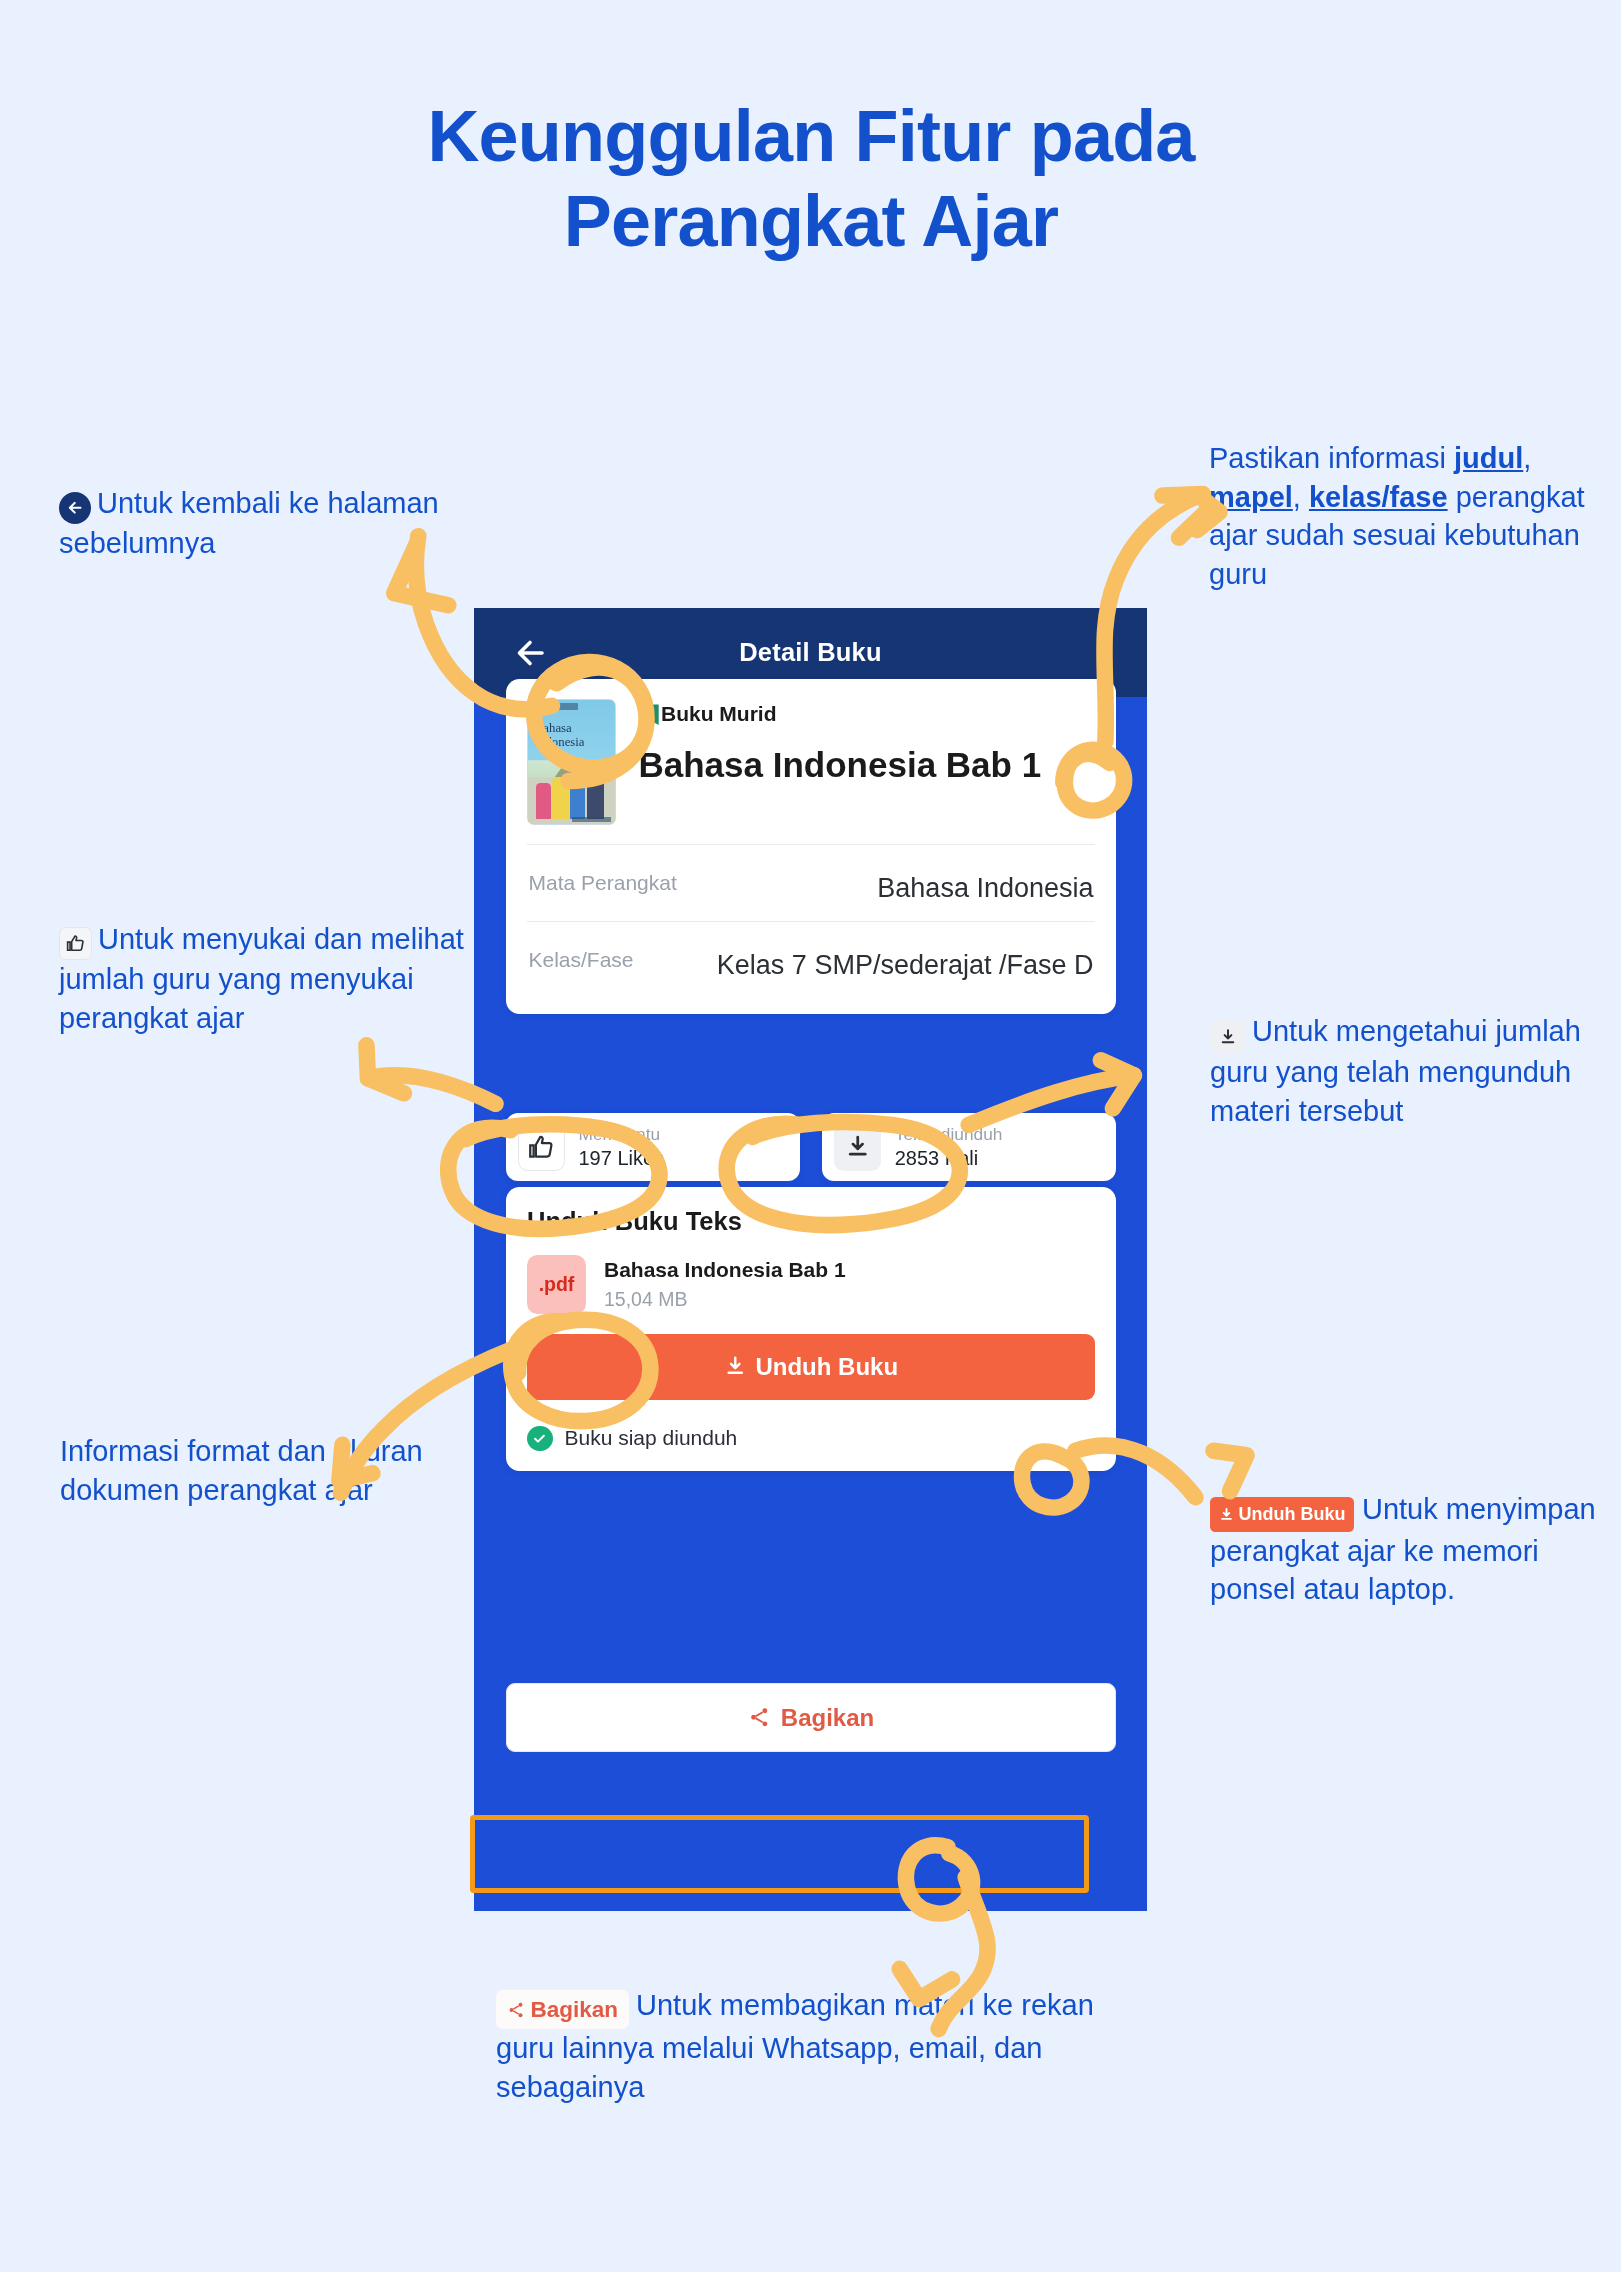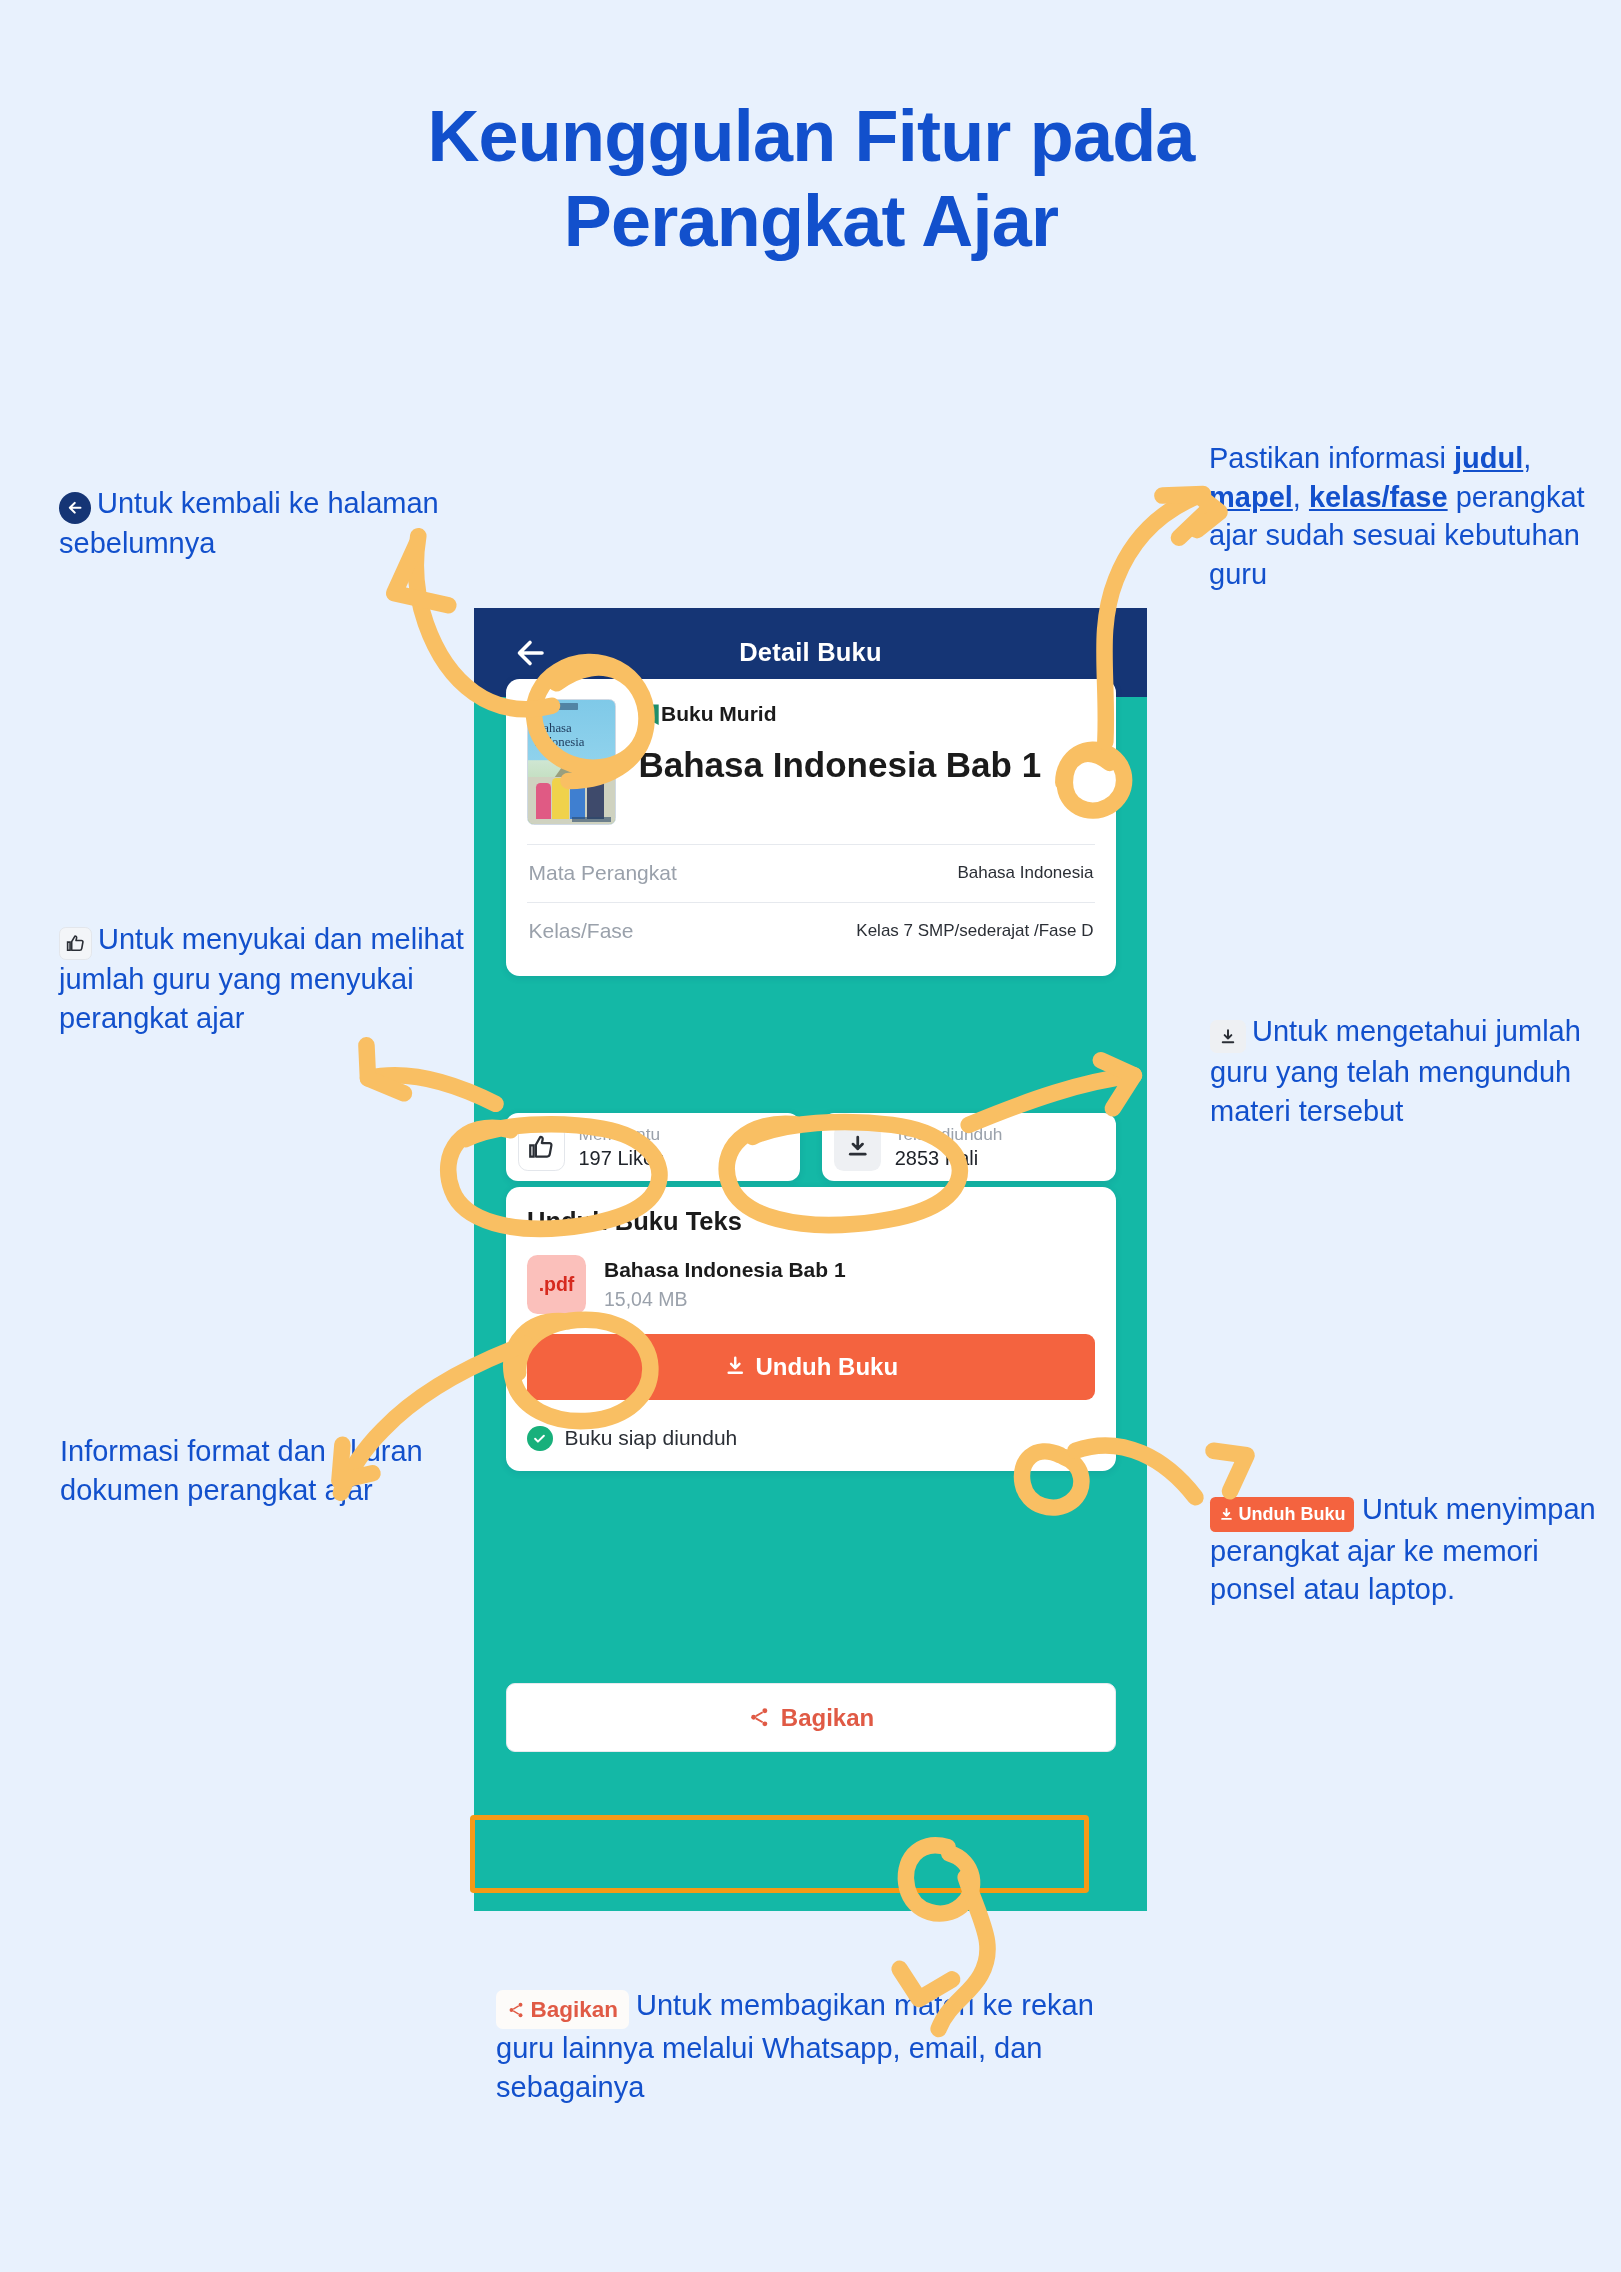--- a/index.html
+++ b/index.html
@@ -16,21 +16,21 @@
     position: absolute; left: 0; top: 94px; width: 1622px;
     text-align: center;
     font-size: 72px; font-weight: bold; line-height: 1.18;
     color: #1250cc; letter-spacing: -0.8px;
   }
 
   
   .phone {
     position: absolute; left: 474px; top: 608px;
     width: 673px; height: 1303px;
-    background: #14b8a6;
+    background: #1d4ed8;
     overflow: hidden;
   }
   .phone-header {
     position: relative; height: 89px; background: #153575;
     display: flex; align-items: center; justify-content: center;
   }
   .phone-header-title {
     color: #ffffff; font-size: 25.5px; font-weight: bold; letter-spacing: 0.2px;
   }
   .hdr-back {
@@ -94,21 +94,21 @@
     color: #1b1b1b; line-height: 1.18;
   }
 
   .divider { height: 0.8px; background: #e6e9ee; margin: 19.5px 0 0 0; }
   .info-row {
     display: flex; align-items: center; justify-content: space-between;
     padding: 16.5px 1.5px; gap: 12px;
   }
   .info-row + .info-row { border-top: 0.8px solid #e6e9ee; }
   .info-key { font-size: 21px; color: #9aa1ab; white-space: nowrap; }
-  .info-val { font-size: 17px; color: #2b2f36; text-align: right; }
+  .info-val { font-size: 27px; color: #2b2f36; text-align: right; margin-top: 12px; }
 
   
   .stats-row {
     position: absolute; left: 32px; top: 505px; width: 610px;
     display: flex; gap: 22.5px;
   }
   .stat {
     flex: 1 1 0; display: flex; align-items: center; gap: 13.5px;
     background: #fff; border-radius: 12px; padding: 10.5px 12px;
     box-shadow: 0 1.5px 7.5px rgba(20,40,90,.10);

